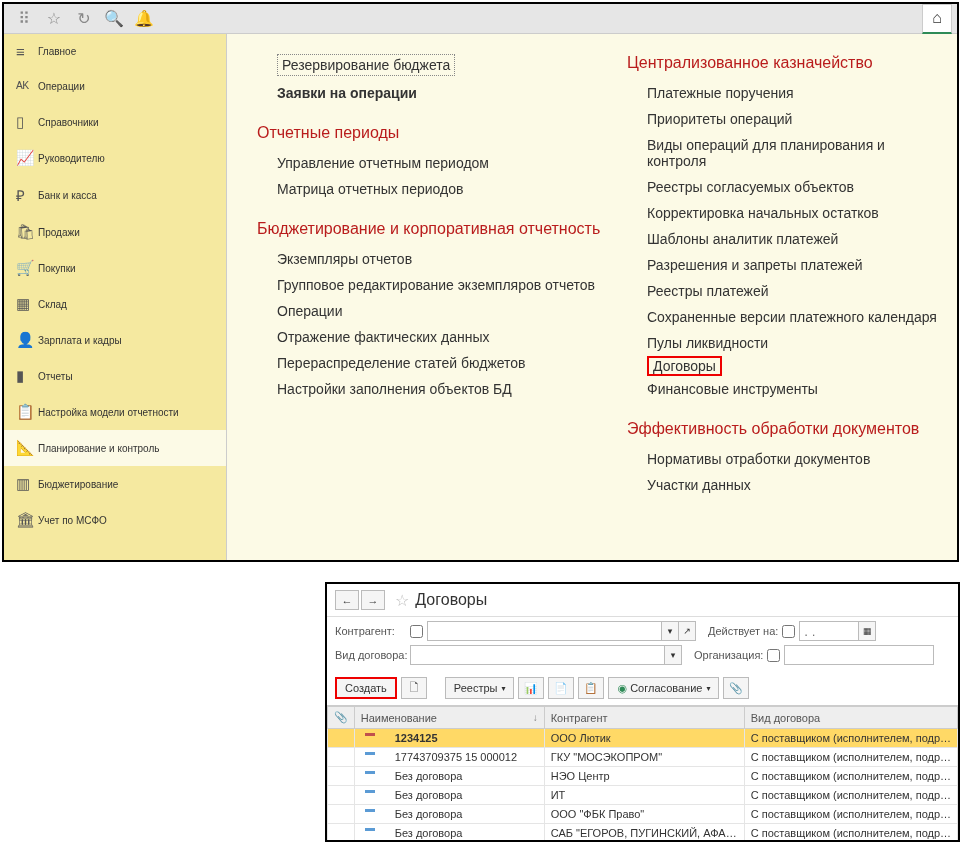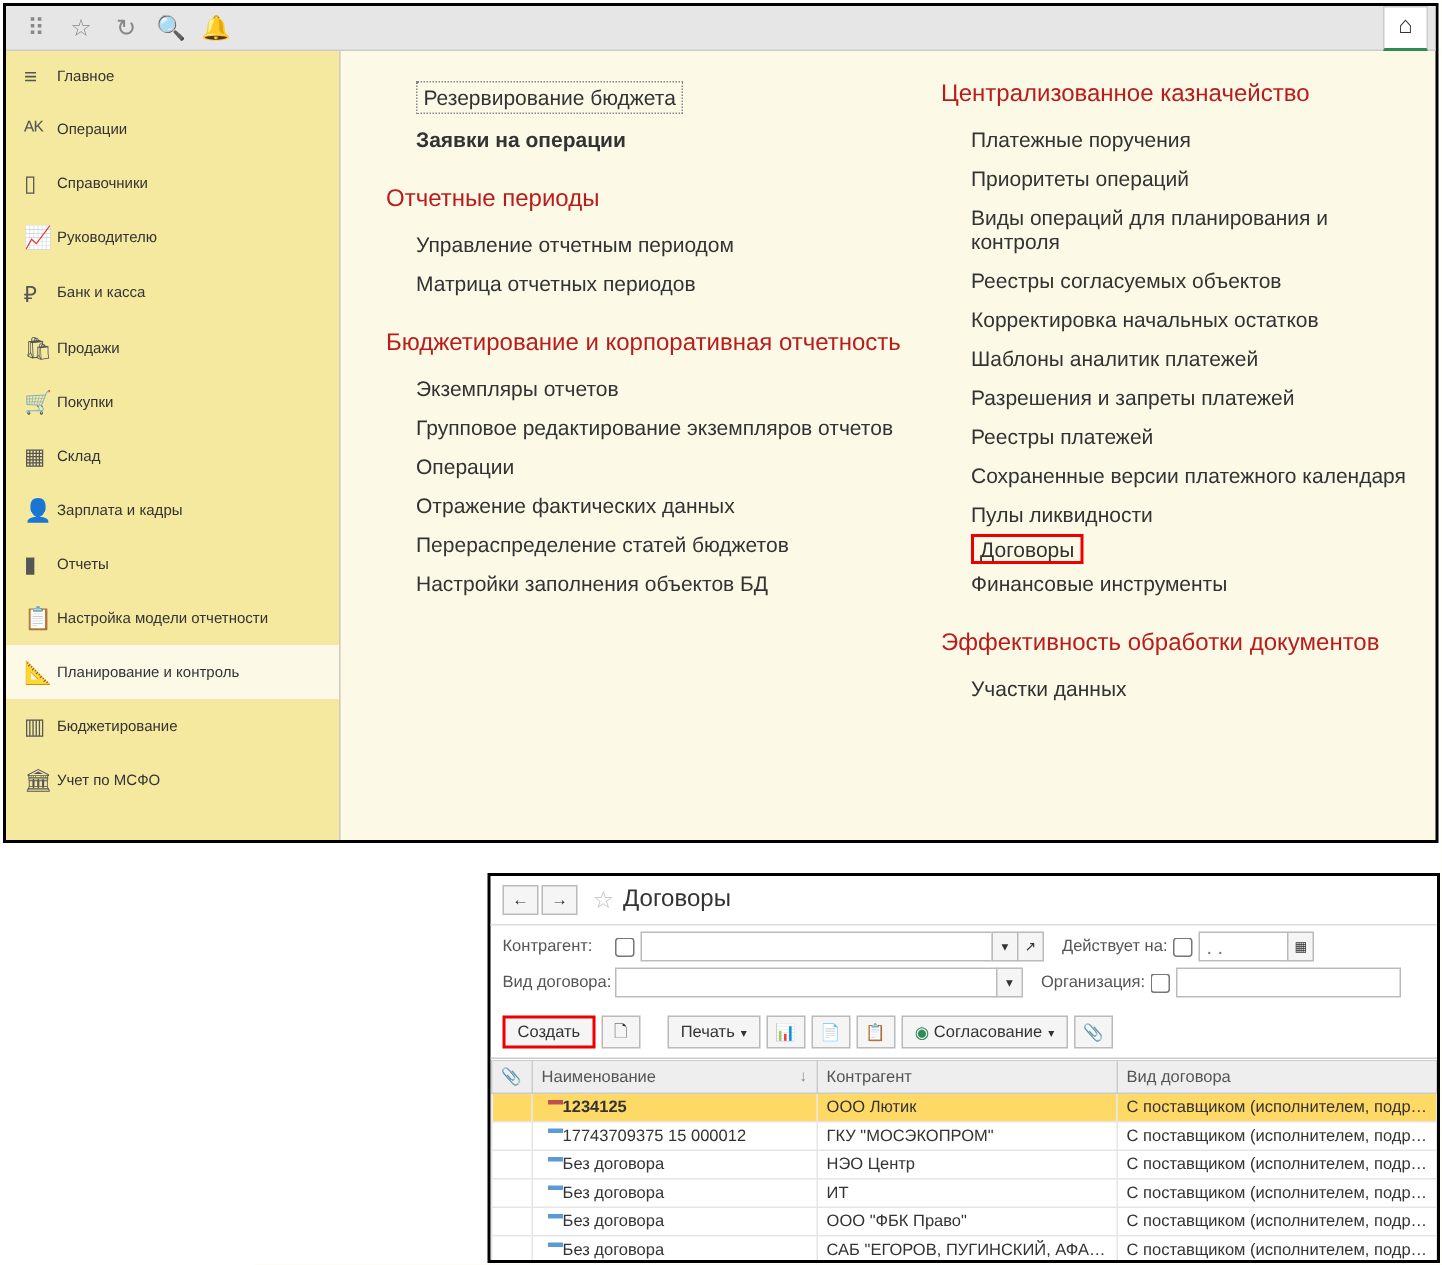--- a/index.html
+++ b/index.html
@@ -59,21 +59,21 @@
   .grid { flex: 1; overflow: auto; border-top: 1px solid #ccc; }
   table { width: 100%; border-collapse: collapse; font-size: 11px; }
   th { background: #eee; border: 1px solid #ccc; padding: 4px 6px; text-align: left; font-weight: normal; color: #555; }
   th.attach { width: 22px; text-align: center; }
   th.c-name { width: 190px; }
   th.c-ka { width: 200px; }
   td { border: 1px solid #e5e5e5; padding: 3px 6px; white-space: nowrap; overflow: hidden; text-overflow: ellipsis; max-width: 200px; }
   tr.selected td { background: #ffd966; }
   tr.selected td.name { font-weight: bold; }
   td.attach { text-align: center; color: #888; font-size: 10px; }
-  td.name { padding-left: 20px; position: relative; }
+  td.name { padding-left: 40px; position: relative; }
   .row-ico { position: absolute; left: 10px; top: 4px; width: 10px; height: 3px; background: #5b9bd5; }
   tr.selected .row-ico { background: #c0504d; }
   .sort-arr { float: right; color: #888; font-size: 10px; }
 </style>
 </head>
 <body>
 
 <div class="window1">
   <div class="topbar">
     <div class="icon-btn">⠿</div>
@@ -158,20 +158,21 @@
             <a>Отражение фактических данных</a>
             <a>Перераспределение статей бюджетов</a>
             <a>Настройки заполнения объектов БД</a>
           </div>
         </div>
       <div class="col c2" id="colRight">
           <div class="section-head first">Централизованное казначейство</div>
           <div class="linklist"><a class="">Платежные поручения</a><a class="">Приоритеты операций</a><a class="">Виды операций для планирования и контроля</a><a class="">Реестры согласуемых объектов</a><a class="">Корректировка начальных остатков</a><a class="">Шаблоны аналитик платежей</a><a class="">Разрешения и запреты платежей</a><a class="">Реестры платежей</a><a class="">Сохраненные версии платежного календаря</a><a class="">Пулы ликвидности</a><a class="highlight">Договоры</a><a class="">Финансовые инструменты</a></div>
           <div class="section-head">Эффективность обработки документов</div>
           <div class="linklist">
+            <a class="">Нормативы отработки документов</a>
             <a class="">Участки данных</a>
           </div>
         </div>
     </div>
   </div>
 </div>
 
 <div class="window2">
   <div class="w2-title">
     <div class="navbtn">←</div>
@@ -198,21 +199,21 @@
       <span class="filter-label2">Организация:</span>
       <input type="checkbox" class="filter-chk" style="">
       <input class="filter-input org" style="">
     </div>
   </div>
   <div class="toolbar2">
     <div class="tbtn create">Создать</div>
     <div class="tbtn icon">🗋</div>
     <div style="width:10px"></div>
     <div class="tbtn">
-        <span>Печать</span>
+        <span>Реестры</span>
         <span class="arr">▾</span>
       </div>
     <div class="tbtn icon">📊</div>
     <div class="tbtn icon">📄</div>
     <div class="tbtn icon">📋</div>
     <div class="tbtn"><span style="color:#2e8b57">◉</span>&nbsp;<span>Согласование</span><span class="arr">▾</span></div>
     <div class="tbtn icon">📎</div>
   </div>
   <div class="grid">
     <table>

